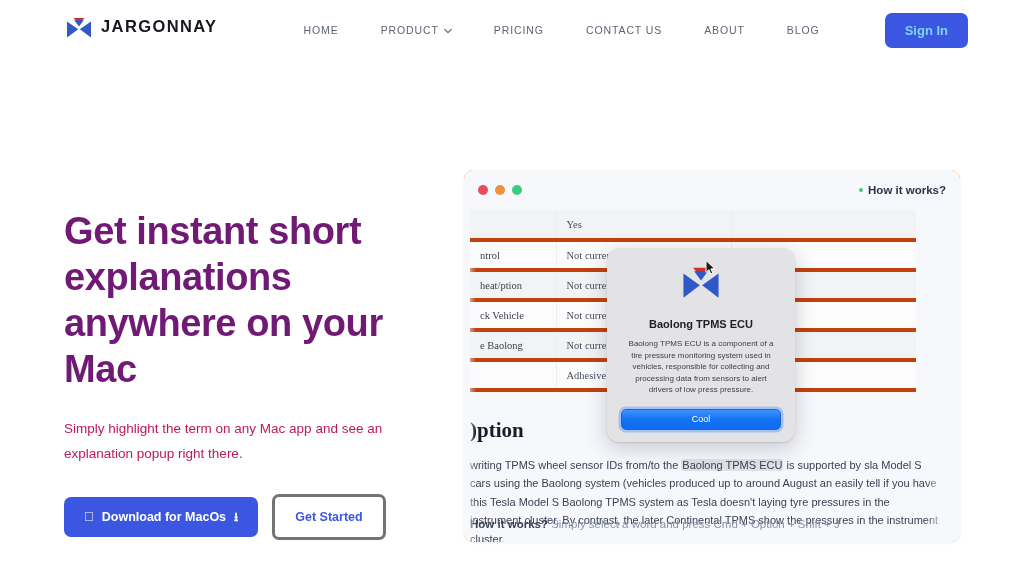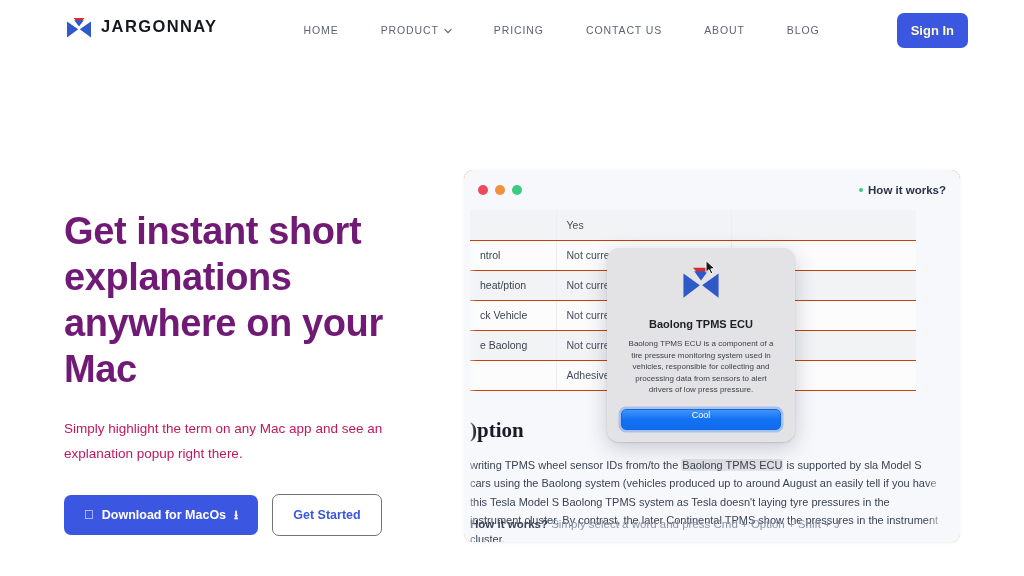--- a/index.html
+++ b/index.html
@@ -32,24 +32,24 @@
     font-size: 10.5px; font-weight: 400; letter-spacing: 0.9px;
     color: #5d6374; text-transform: uppercase;
     padding: 6px 0; margin-right: 42px;
     white-space: nowrap; cursor: pointer;
     display: inline-flex; align-items: center; gap: 5px;
   }
   .nav-link:last-child { margin-right: 0; }
   .chev { display:inline-block; width:8px; height:8px; position:relative; top:-1px; }
   .signin-btn {
     margin-left: auto;
-    background: #3B56E0; color: #fef9c3;
+    background: #3B56E0; color: #7dd3fc;
     font-size: 13px; font-weight: 700;
     border: none; border-radius: 7px;
-    padding: 10px 14px; cursor: pointer;
+    padding: 10px 20px; cursor: pointer;
     white-space: nowrap;
   }
 
   
   .hero-left {
     position: absolute; left: 64px; top: 208px; width: 400px;
   }
   .hero-title {
     font-size: 38px; line-height: 46px; font-weight: 700;
     color: #701a75; letter-spacing: -0.4px;
@@ -64,21 +64,21 @@
   .btn-download {
     background: #3B56E0; color: #fff;
     border: none; border-radius: 7px;
     font-size: 12.5px; font-weight: 700;
     padding: 13px 20px; cursor: pointer;
     display: inline-flex; align-items: center; gap: 8px;
     white-space: nowrap;
   }
   .btn-outline {
     background: #fff; color: #3B56E0;
-    border: 1px solid #737373; border-radius: 7px;
+    border: 3px solid #737373; border-radius: 7px;
     font-size: 12.5px; font-weight: 700;
     padding: 13px 20px; cursor: pointer; white-space: nowrap;
   }
   .apple-glyph { font-size: 13px; line-height: 1; position: relative; top: -1px; }
   .dl-glyph { font-size: 12px; line-height: 1; }
 
   
   .mock {
     position: absolute; left: 464px; top: 170px;
     width: 496px; height: 372px;
@@ -108,24 +108,24 @@
 
   
   .tbl {
     position: absolute; left: 6px; top: 0;
     width: 446px;
     border-collapse: collapse;
     font-size: 10.5px; color: #474d5c;
     background: #fff;
   }
   .tbl td {
-    border-bottom: 1px solid #c2410c;
+    border-bottom: 4px solid #c2410c;
     padding: 7px 10px;
     height: 30px; vertical-align: middle;
-    white-space: nowrap; overflow: hidden;
+    white-space: nowrap; overflow: hidden; font-family: Liberation Serif, serif;
   }
   .tbl tr:nth-child(odd) td { background: #f1f3f5; }
   .tbl tr:nth-child(even) td { background: #fcfcfd; }
   .tbl td.c1 { width: 86px; border-right: 1px solid #eceef2; color: #3c424f; }
   .tbl td.c2 { width: 175px; border-right: 1px solid #eceef2; }
   .tbl td.c3 { width: 185px; }
 
   .opt-heading {
     position: absolute; left: 6px; top: 208px;
     font-family: "Liberation Serif", serif;
@@ -172,21 +172,21 @@
   .popup-text {
     font-size: 8px; line-height: 11.5px; color: #3c3f46;
     padding: 0 2px 0;
   }
   .popup-btn {
     margin-top: 13px;
     width: 100%; height: 21px;
     border-radius: 5px; border: 1px solid #1566d6;
     background: linear-gradient(to bottom, #3f93fb 0%, #1372f3 50%, #0f6bf0 100%);
     color: #fff; font-size: 9px; font-weight: 400;
-    display: flex; justify-content: center;
+    display: flex; align-items: center; justify-content: center;
     cursor: pointer;
     box-shadow: 0 0 0 2.5px rgba(90,150,250,0.45);
     position: relative;
   }
   .cursor {
     position: absolute; left: 98px; top: 12px;
     width: 11px; height: 15px;
   }
 </style>
 </head>

